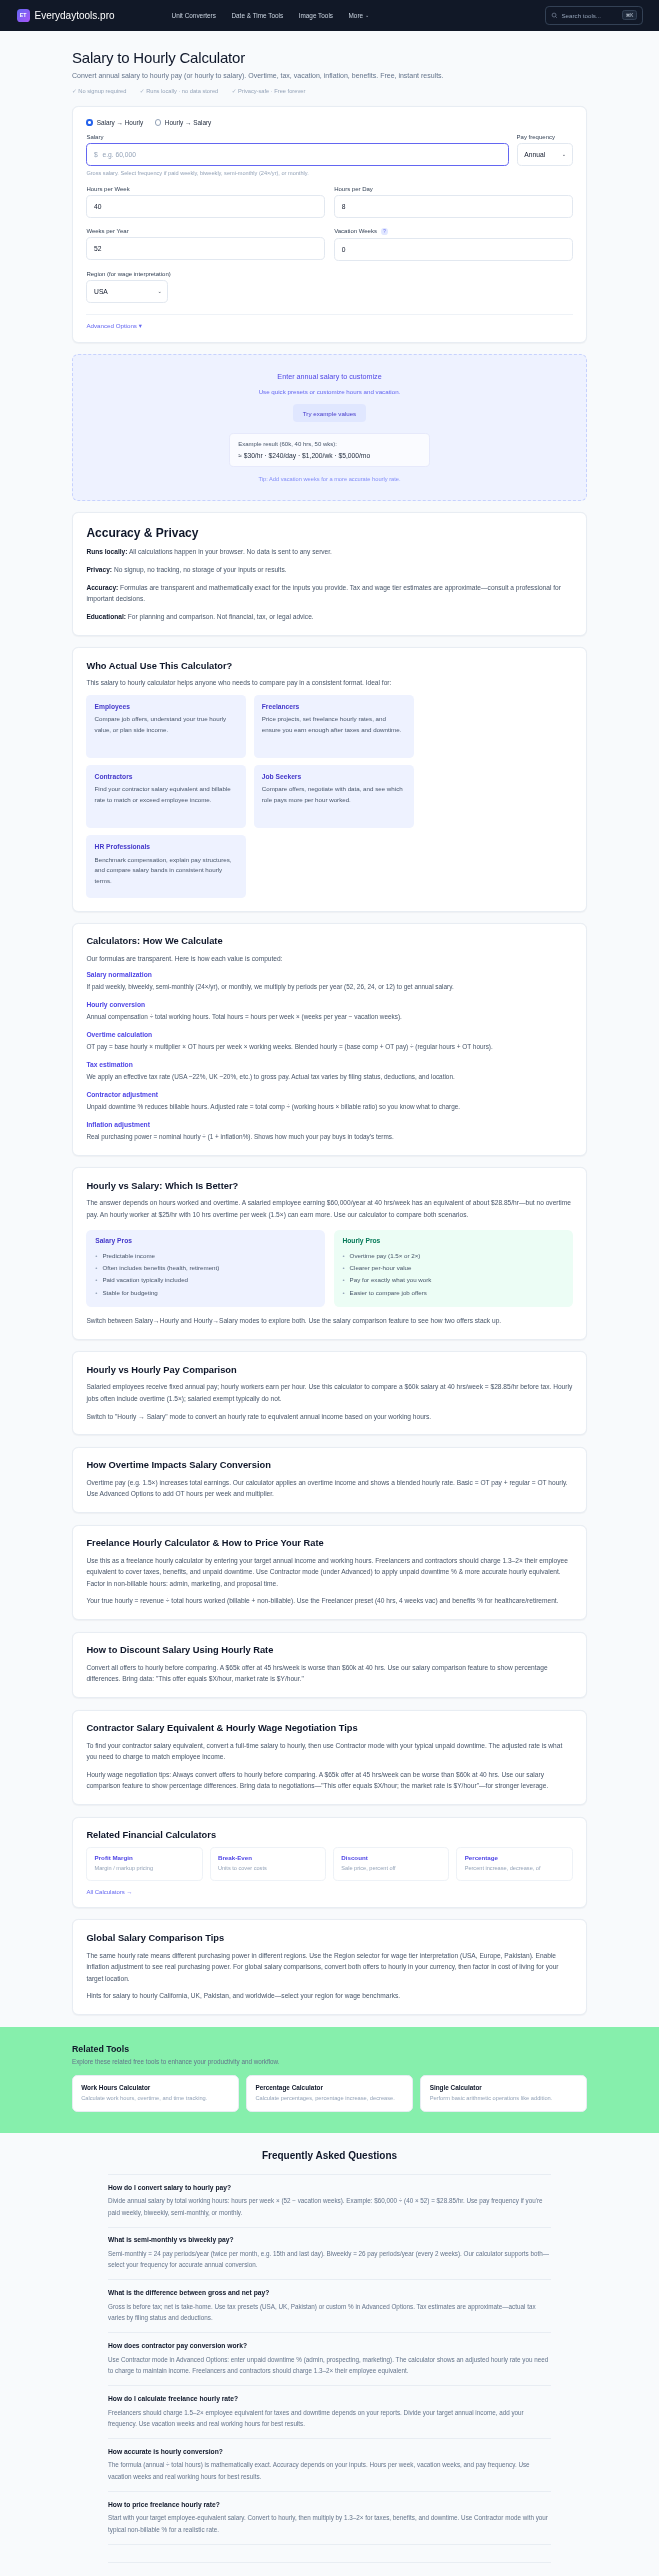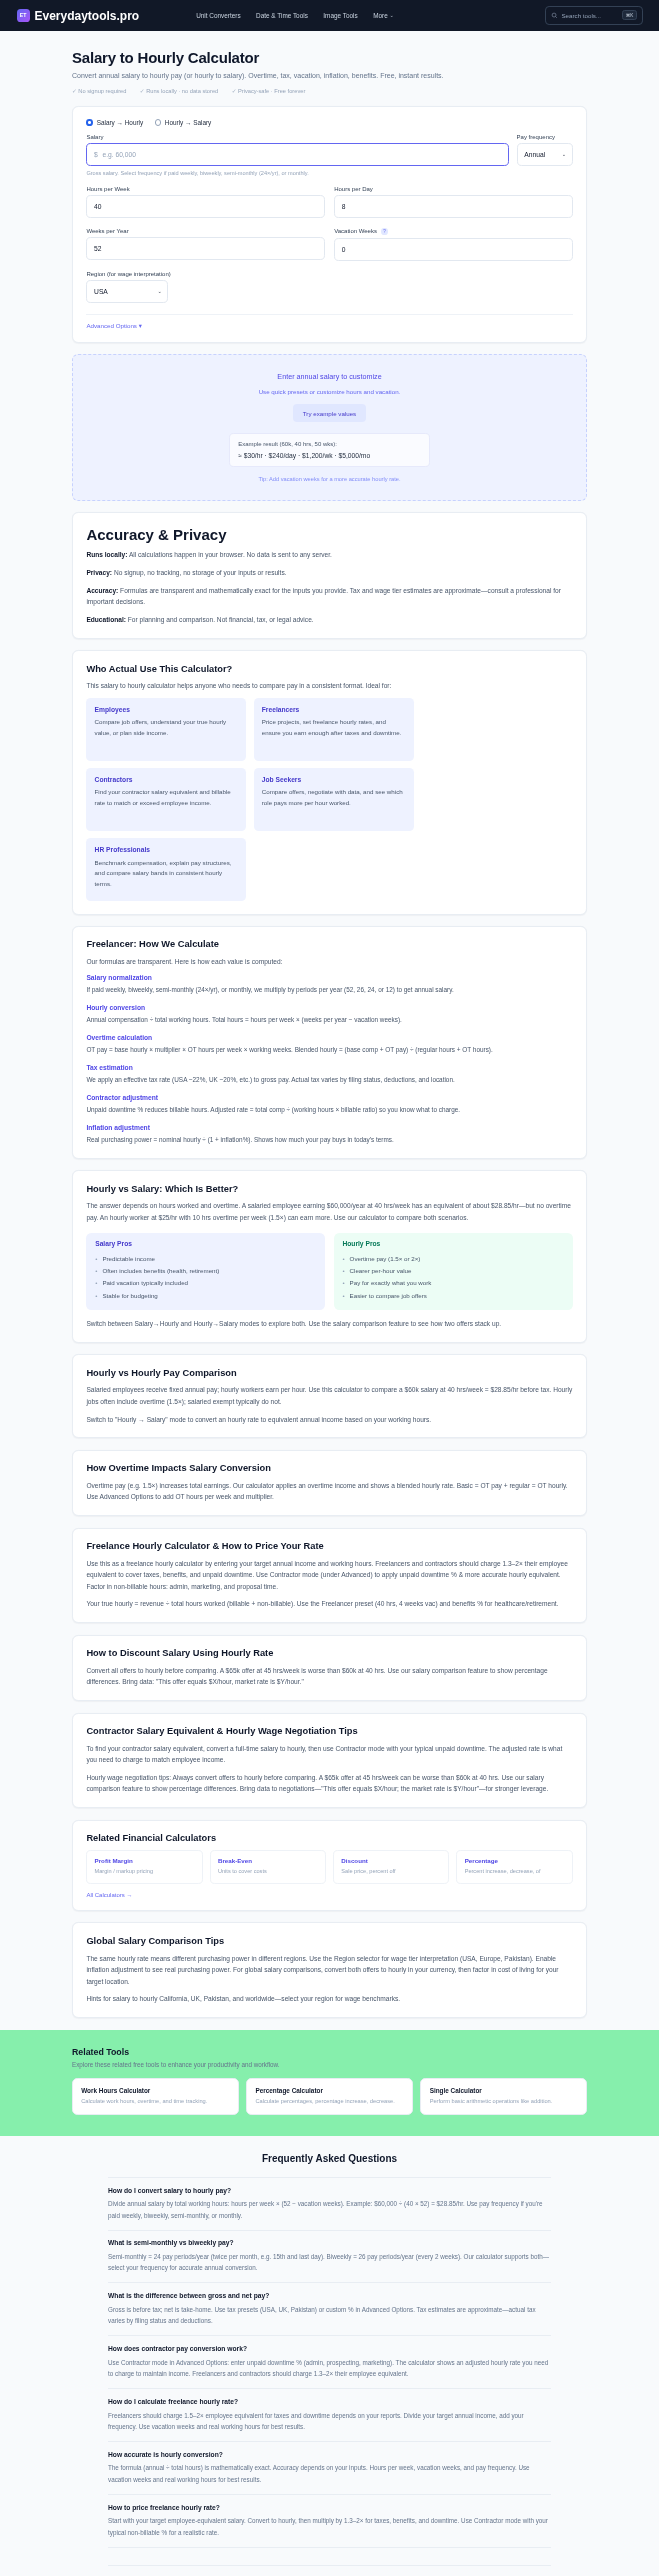--- a/index.html
+++ b/index.html
@@ -23,21 +23,21 @@
     position: relative;
   }
   .brand { display: flex; align-items: center; gap: 4.6px; }
   .brand-badge {
     width: 13.4px; height: 13.4px; border-radius: 3.6px;
     background: linear-gradient(135deg,#6366f1,#a855f7);
     color: #fff; font-size: 5.2px; font-weight: bold;
     display: flex; align-items: center; justify-content: center;
     letter-spacing: 0.2px;
   }
-  .brand-name { color: #fff; font-size: 12px; font-weight: bold; }
+  .brand-name { color: #fff; font-size: 10px; font-weight: normal; }
   .main-nav { display: flex; gap: 15.5px; margin-left: 57px; }
   .main-nav a {
     color: #cbd5e1; font-size: 6.4px;
   }
   .nav-more { display: flex; align-items: center; gap: 2.1px; }
   .caret { font-size: 4.6px; }
   .search-box {
     position: absolute; right: 16.5px; top: 6.2px;
     width: 98px; height: 18.5px;
     border: 0.5px solid #334155; border-radius: 4.1px;
@@ -46,31 +46,31 @@
   }
   .search-box .kbd {
     margin-left: auto; background: #1e293b; border: 0.5px solid #334155;
     border-radius: 2.6px; padding: 1.5px 3.1px; font-size: 4.6px; color: #cbd5e1;
   }
   .search-ico { width: 6.7px; height: 6.7px; flex: none; }
 
   
   .hero { padding: 17.5px 0 11.3px; }
   .wrap { width: 515px; margin: 0 auto; }
-  .page-title { font-size: 15px; font-weight: bold; color: #0f172a; letter-spacing: -0.2px; }
+  .page-title { font-size: 15px; font-weight: normal; color: #0f172a; letter-spacing: -0.2px; }
   .page-sub { margin-top: 5.7px; font-size: 7px; color: #64748b; line-height: 1.55; max-width: 453px;}
   .trust-row { margin-top: 6.2px; display: flex; gap: 13.4px; font-size: 5.7px; color: #94a3b8; }
 
   
   .card {
     background: #fff; border: 0.5px solid #e8edf3; border-radius: 6.2px;
     padding: 12.4px 13.4px; margin-bottom: 11.3px;
     box-shadow: 0 0.5px 1px rgba(15,23,42,.04);
   }
-  .card h2 { font-size: 15px; color: #0f172a; margin-bottom: 6.7px; }
+  .card h2 { font-size: 12px; color: #0f172a; margin-bottom: 6.7px; }
   .card h2.big { font-size: 9.3px; }
   .card p { font-size: 6.6px; line-height: 1.75; color: #475569; margin-bottom: 6.2px; }
 
   
   .inputs-head { display: flex; align-items: center; gap: 4.6px; margin-bottom: 8.2px;}
   .inputs-head h2 { margin: 0; font-size: 8.2px; }
   .spacer { flex: 1 }
   .mini-select, .pill {
     border: 0.5px solid #e2e8f0; background: #fff; border-radius: 4.1px;
     font-size: 6px; color: #334155; padding: 3.6px 5.7px; font-family: inherit;
@@ -348,21 +348,21 @@
         <p>Compare offers, negotiate with data, and see which role pays more per hour worked.</p>
       </div>
       <div class="mini-card">
         <h3>HR Professionals</h3>
         <p>Benchmark compensation, explain pay structures, and compare salary bands in consistent hourly terms.</p>
       </div>
     </div>
   </div>
 
   <div class="card">
-    <h2 class="big">Freelancer: How We Calculate</h2>
+    <h2 class="big">Calculators: How We Calculate</h2>
     <p>Our formulas are transparent. Here is how each value is computed:</p>
     <div class="meth-block">
         <h3>Salary normalization</h3>
         <p>If paid weekly, biweekly, semi-monthly (24×/yr), or monthly, we multiply by periods per year (52, 26, 24, or 12) to get annual salary.</p>
       </div>
     <div class="meth-block">
         <h3>Hourly conversion</h3>
         <p>Annual compensation ÷ total working hours. Total hours = hours per week × (weeks per year − vacation weeks).</p>
       </div>
     <div class="meth-block">

